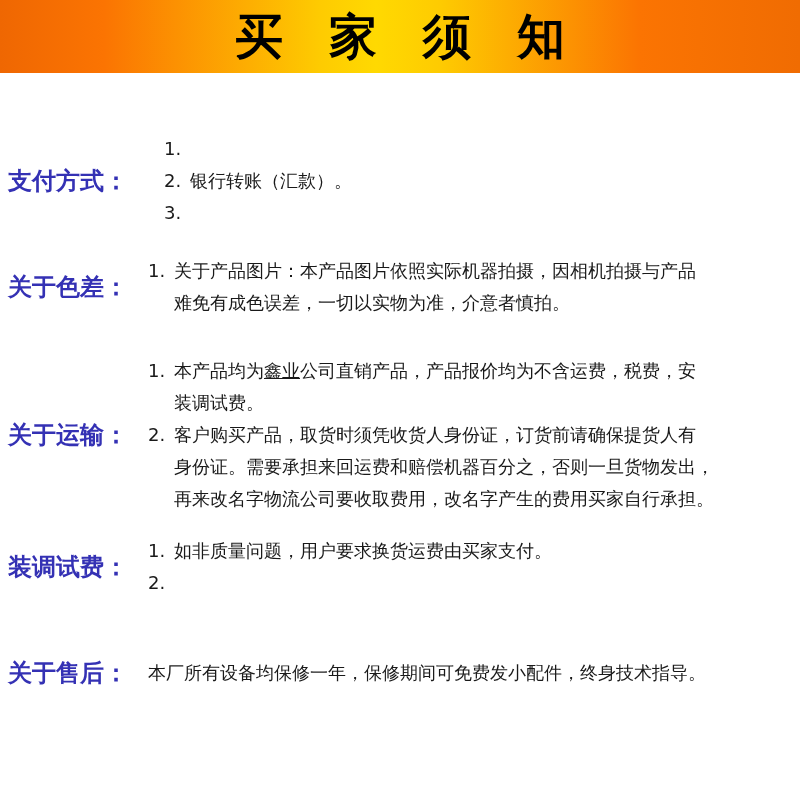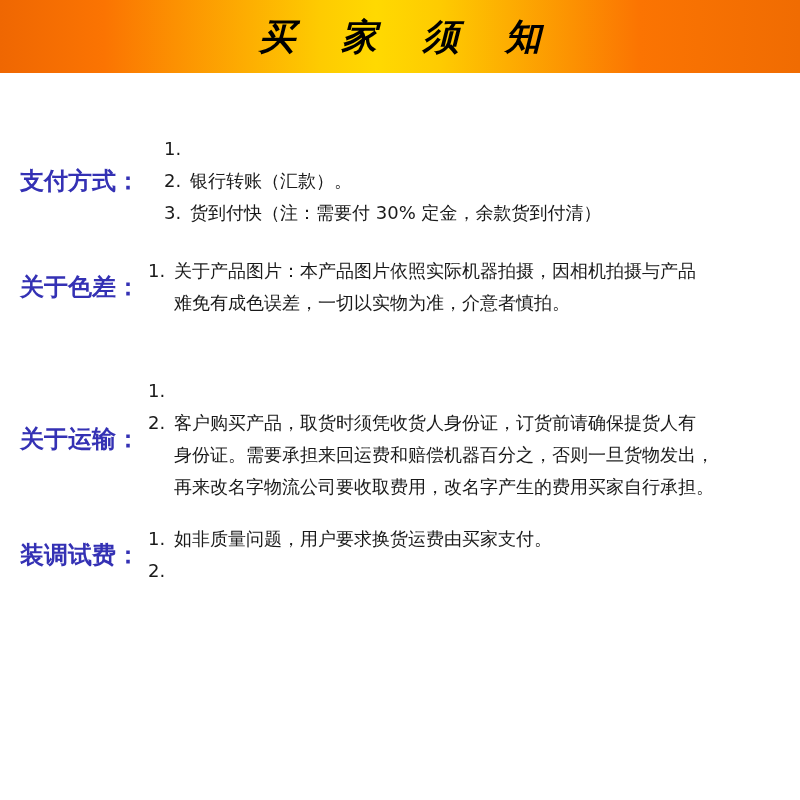--- a/index.html
+++ b/index.html
@@ -13,35 +13,35 @@
   
   .banner {
     height: 73px;
     background: linear-gradient(90deg,
       #ef6702 0%, #fb7402 13%, #fecb01 40%, #ffd901 47%, #fecb01 55%,
       #fb7402 80%, #f06c02 100%);
     display: flex; align-items: center; justify-content: center;
   }
   .banner h1 {
     margin: 0 -46px 0 0;               
-    font-size: 36px; font-weight: 700; color: #000;
-    letter-spacing: 46px; line-height: 73px; white-space: nowrap; font-style: italic;
+    font-size: 48px; font-weight: 700; color: #000;
+    letter-spacing: 46px; line-height: 73px; white-space: nowrap;
   }
 
   
   main { padding-top: 60px; }
   .row { display: flex; align-items: center; }
   .row-payment   { margin-bottom: 26px; }
-  .row-colordiff { margin-bottom: 56px; align-items: center; }
+  .row-colordiff { margin-bottom: 36px; align-items: center; }
   .row-shipping  { margin-bottom: 20px; }
   .row-returns   { margin-bottom: 58px; }
 
   .label {
     flex: 0 0 148px; width: 148px; box-sizing: border-box;
-    padding-left: 20px;
+    padding-left: 8px;
     font-size: 24px; font-weight: 700; color: #3431b4;
     white-space: nowrap; align-self: center;
   }
   .content {
     flex: 1 1 auto; max-width: 616px;
     font-size: 18px; line-height: 32px; color: #191919;
   }
   .content.indent { padding-left: 16px; }
   .item { display: flex; }
   .num { flex: 0 0 26px; }
@@ -65,41 +65,42 @@
       <div class="content indent">
         <div class="item">
           <span class="num">1.</span>
         </div>
         <div class="item">
           <span class="num">2.</span>
           <span class="txt">银行转账（汇款）。</span>
         </div>
         <div class="item">
           <span class="num">3.</span>
-          <span class="txt">货到付快（注：需要付 30% 定金，余款货到付清）</span>
         </div>
       </div>
     </section>
 
     <section class="row row-colordiff">
       <div class="label">关于色差：</div>
       <div class="content">
         <div class="item">
           <span class="num">1.</span>
           <span class="txt">关于产品图片：本产品图片依照实际机器拍摄，因相机拍摄与产品
 难免有成色误差，一切以实物为准，介意者慎拍。</span>
         </div>
       </div>
     </section>
 
     <section class="row row-shipping">
       <div class="label">关于运输：</div>
       <div class="content">
         <div class="item">
           <span class="num">1.</span>
+          <span class="txt"><span>本产品均为</span><span class="u">鑫业</span><span>公司直销产品，产品报价均为不含运费，税费，安
+装调试费。</span></span>
         </div>
         <div class="item">
           <span class="num">2.</span>
           <span class="txt">客户购买产品，取货时须凭收货人身份证，订货前请确保提货人有
 身份证。需要承担来回运费和赔偿机器百分之，否则一旦货物发出，
 再来改名字物流公司要收取费用，改名字产生的费用买家自行承担。</span>
         </div>
       </div>
     </section>
 
@@ -109,15 +110,24 @@
         <div class="item">
           <span class="num">1.</span>
           <span class="txt">如非质量问题，用户要求换货运费由买家支付。</span>
         </div>
         <div class="item">
           <span class="num">2.</span>
         </div>
       </div>
     </section>
 
+    <section class="row row-aftersales">
+      <div class="label">关于售后：</div>
+      <div class="content">
+        <div class="item">
+
+          <span class="txt">本厂所有设备均保修一年，保修期间可免费发小配件，终身技术指导。</span>
+        </div>
+      </div>
+    </section>
 
   </main>
 </div>
 
 </body></html>

